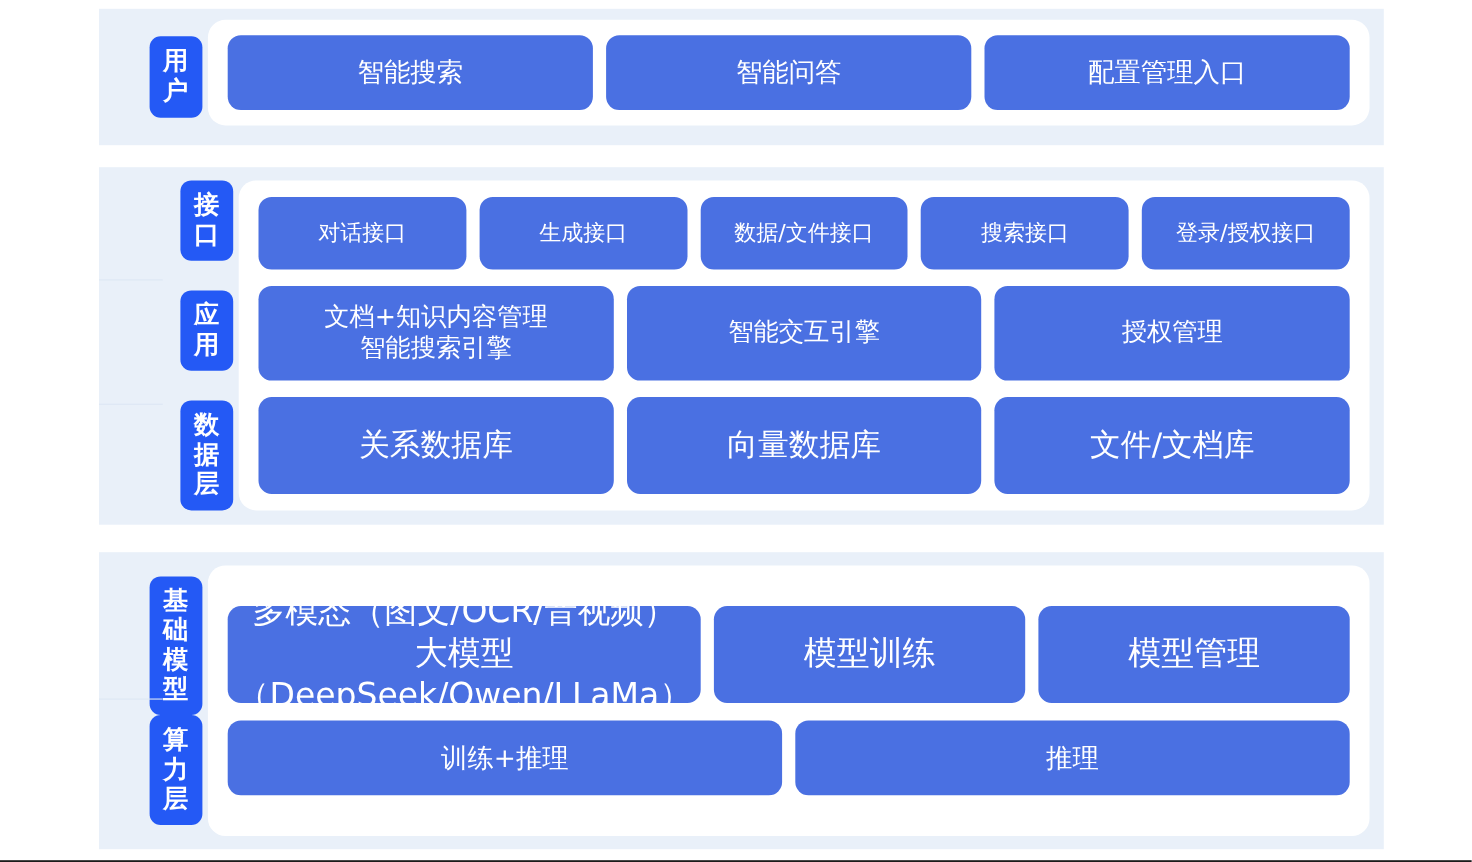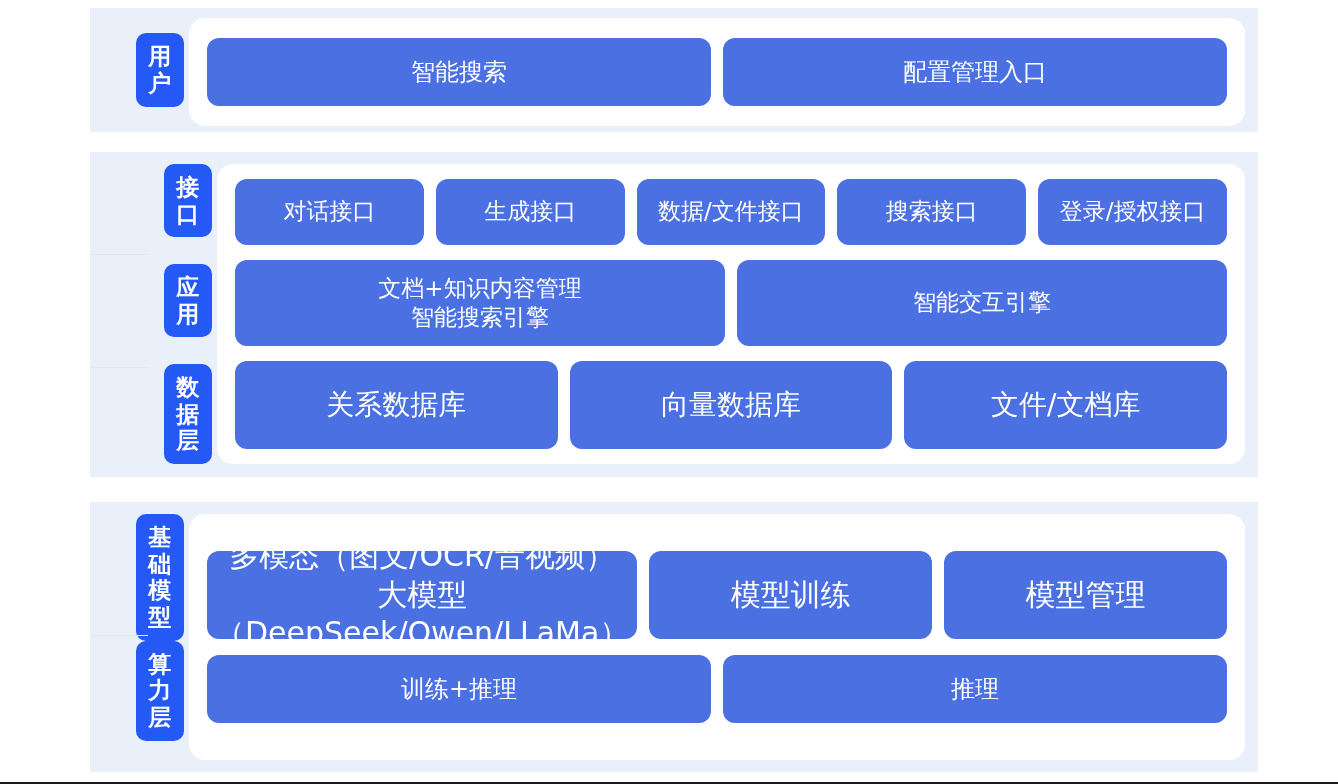--- a/index.html
+++ b/index.html
@@ -87,54 +87,54 @@
     justify-content: center;
     text-align: center;
     font-size: 24px;
     line-height: 1.28;
     padding: 6px 8px;
     white-space: pre-line;
   }
 
   
   #section-user { top: 8px; height: 124px; }
-  #section-user .panel { height: 108px; padding: 0 18px; }
+  #section-user .panel { height: 96px; padding: 0 18px; }
   #section-user .box { height: 68px; flex: 1; }
 
   
   #section-platform { top: 152px; height: 325px; }
   #section-platform .label-col {
     justify-content: space-between;
     padding: 12px 0 13px 0;
     gap: 0;
     margin-left: 28px;
   }
   #section-platform .label-pill { min-height: 54px; }
   #section-platform .panel {
     margin: 12px 13px 13px 0;
     padding: 16px 18px;
     gap: 15px;
   }
-  #section-platform .row-interface .box { height: 66px; font-size: 23px; }
+  #section-platform .row-interface .box { height: 66px; font-size: 20px; }
   #section-platform .row-application .box { height: 86px; font-size: 23px; }
   #section-platform .row-data .box { height: 88px; font-size: 28px; }
 
   
   .band-sep {
     position: absolute;
     left: 0;
     width: 58px;
     height: 1px;
     background: #dde7f4;
   }
 
   
   #section-foundation { top: 502px; height: 270px; }
   #section-foundation .label-col {
-    justify-content: flex-start;
+    justify-content: center;
     padding: 12px 0 12px 0;
     gap: 0;
   }
   #section-foundation .panel {
     margin: 12px 13px 12px 0;
     padding: 16px 18px;
     gap: 16px;
   }
   #section-foundation .row-model .box { height: 88px; font-size: 30px; }
   #section-foundation .row-compute .box { height: 68px; font-size: 24px; }
@@ -155,20 +155,21 @@
 
 <div class="canvas">
 
   <div class="section" id="section-user">
     <div class="label-col">
       <div class="label-pill">用户</div>
     </div>
     <div class="panel">
       <div class="row row-user">
         <div class="box">智能搜索</div>
+        <div class="box">智能问答</div>
         <div class="box">配置管理入口</div>
       </div>
     </div>
   </div>
 
   <div class="section" id="section-platform">
     <div class="label-col">
       <div class="band-sep" style="top:102px"></div>
       <div class="band-sep" style="top:215px"></div>
       <div class="label-pill">接口</div>
@@ -182,20 +183,21 @@
         <div class="box flex1">生成接口</div>
         <div class="box flex1">数据/文件接口</div>
         <div class="box flex1">搜索接口</div>
         <div class="box flex1">登录/授权接口</div>
       </div>
 
       <div class="row row-application">
         <div class="box flex1">文档+知识内容管理
 智能搜索引擎</div>
         <div class="box flex1">智能交互引擎</div>
+        <div class="box flex1">授权管理</div>
       </div>
 
       <div class="row row-data">
         <div class="box flex1">关系数据库</div>
         <div class="box flex1">向量数据库</div>
         <div class="box flex1">文件/文档库</div>
       </div>
 
     </div>
   </div>

